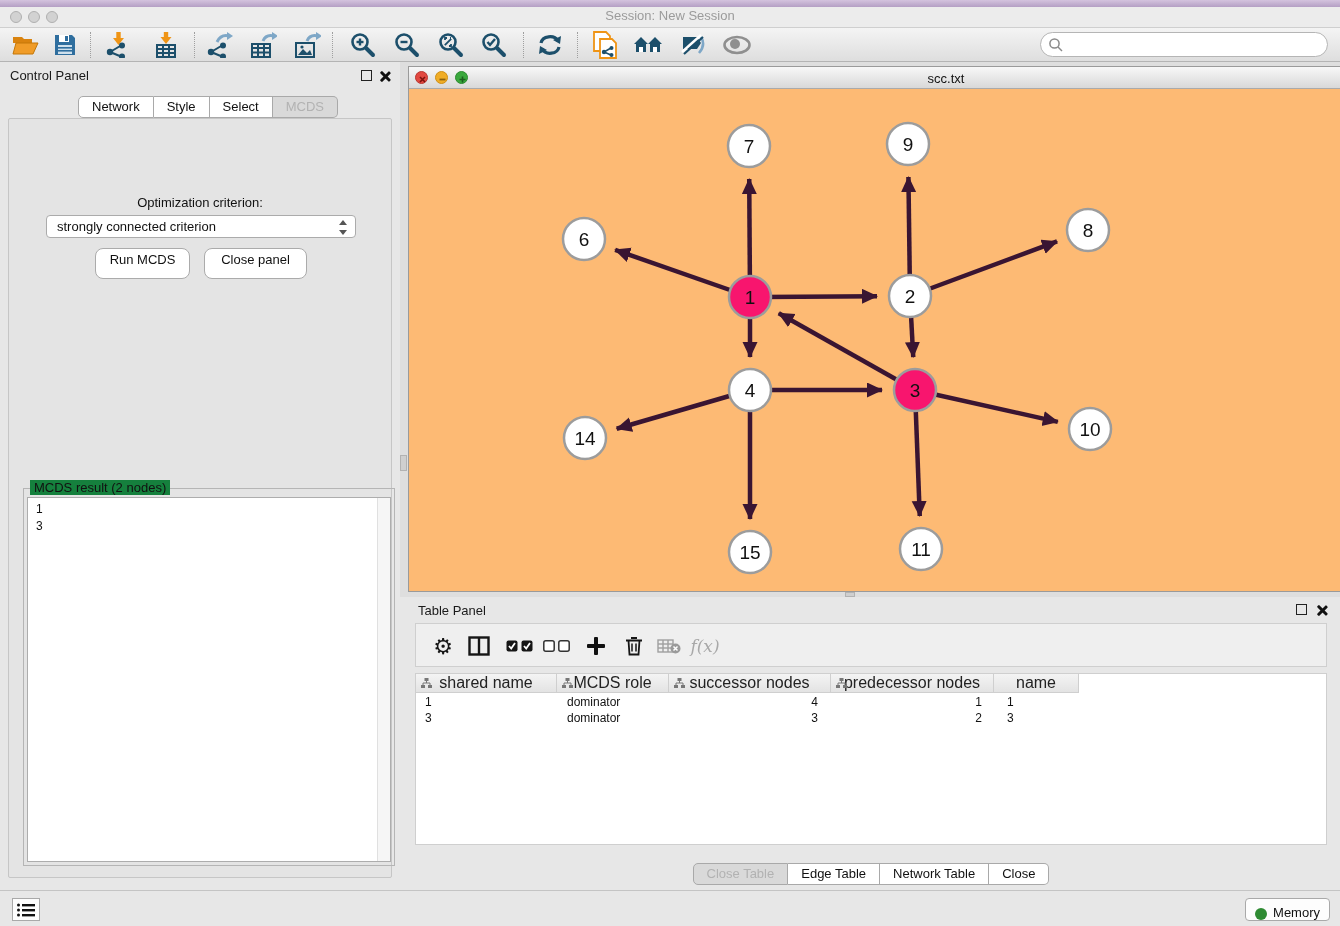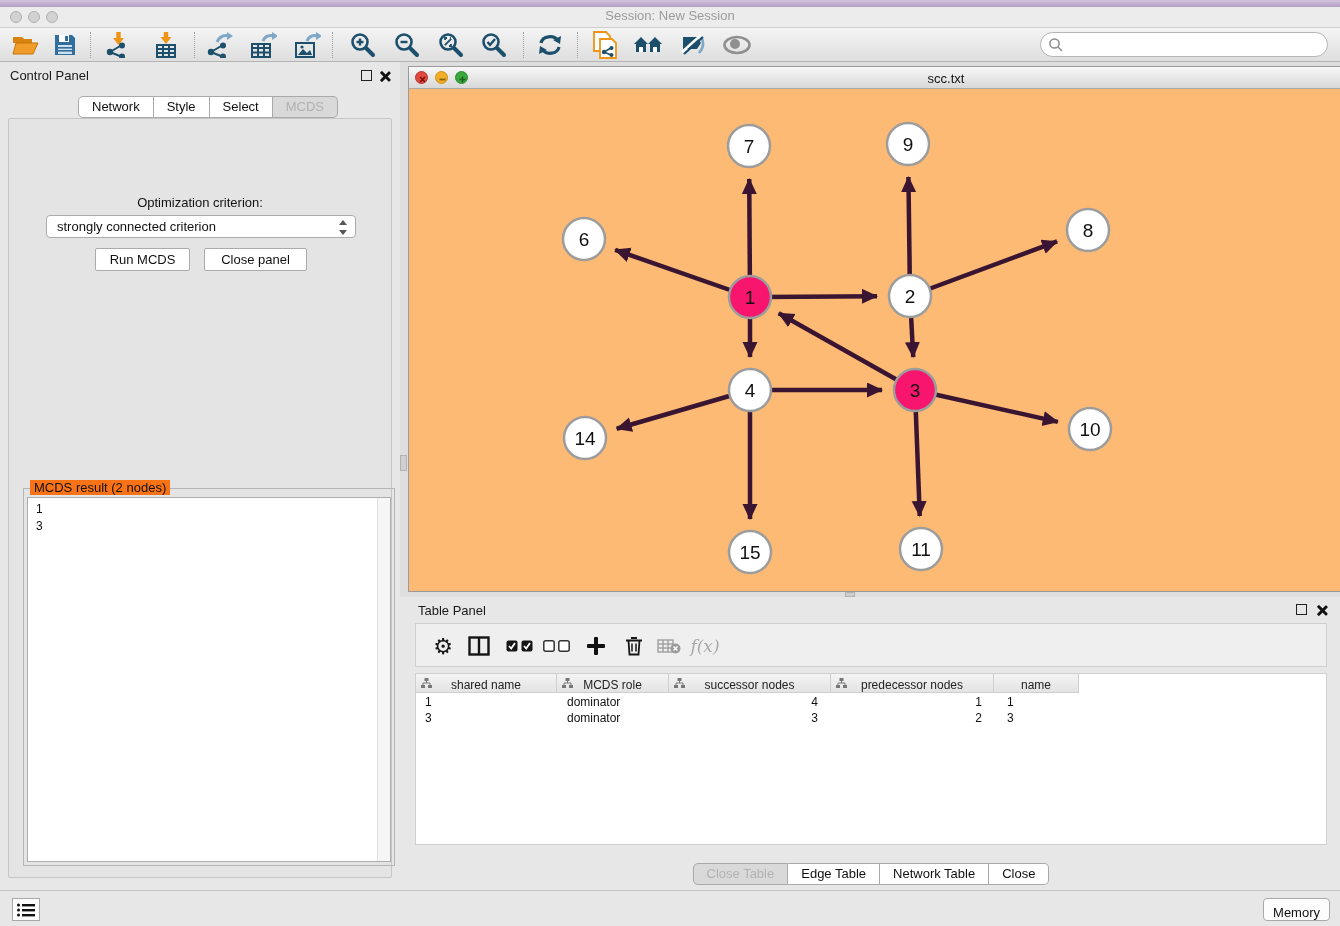--- a/index.html
+++ b/index.html
@@ -40,26 +40,26 @@
   .tab:first-child { border-left:1px solid #a9a9a9; border-radius:5px 0 0 5px; }
   .tab:last-child { border-radius:0 5px 5px 0; }
   .tab-active { background:#d9d9d9; color:#b2b2b2; }
 
   #cp-content { position:absolute; left:8px; top:56px; width:384px; height:760px;
     background:#e4e4e4; border:1px solid #c6c6c6; border-radius:2px; }
   #opt-label { position:absolute; left:0; width:100%; top:76px; text-align:center; font-size:13px; }
   #criterion-select { position:absolute; left:37px; top:96px; width:310px; height:23px; background:#fff;
     border:1px solid #ababab; border-radius:4px; font-size:13px; line-height:21px; padding-left:10px; cursor:pointer; }
   .stepper { position:absolute; right:7px; top:3px; }
-  .cp-btn { position:absolute; top:129px; height:23px; background:#fff; border:1px solid #ababab;
-    border-radius:2px; font-size:13px; text-align:center; line-height:21px; cursor:pointer; }
+  .cp-btn { position:absolute; top:129px; height:31px; background:#fff; border:1px solid #ababab;
+    border-radius:8px; font-size:13px; text-align:center; line-height:21px; cursor:pointer; }
 
   #result-fieldset { position:absolute; left:14px; top:369px; width:372px; height:378px;
     border:1px solid #b5b5b5; }
-  #result-legend { position:absolute; left:6px; top:-9px; background:#f97316; padding:0 4px; font-size:13px; }
+  #result-legend { position:absolute; left:6px; top:-9px; background:#15803d; padding:0 4px; font-size:13px; }
   #result-text { position:absolute; left:3px; top:8px; right:3px; bottom:3px; background:#fff;
     border:1px solid #adadad; font-size:12px; line-height:17px; padding:3px 0 0 8px; overflow:hidden; }
   #result-scroll { position:absolute; right:0; top:0; bottom:0; width:13px; background:#f6f6f6; border-left:1px solid #e0e0e0; }
 
   
   #mdi { left:400px; top:62px; width:940px; height:535px; background:#dedede; }
   #net-window { position:absolute; left:8px; top:4px; width:1076px; height:526px; background:#fdba74;
     border:1px solid #9a9a9a; }
   #net-titlebar { position:absolute; left:0; top:0; width:100%; height:22px;
     background:linear-gradient(#f8f8f8,#d8d8d8); border-bottom:1px solid #aaa; }
@@ -70,32 +70,32 @@
   .h-grip { position:absolute; left:445px; bottom:0px; width:10px; height:5px; background:#cfcfcf; border:1px solid #b2b2b2; }
 
   
   #table-panel { left:408px; top:597px; width:926px; height:291px; background:#e7e7e7; }
   #tp-toolbar { position:absolute; left:7px; top:26px; width:912px; height:44px; background:#efefef; border:1px solid #cfcfcf; }
   .tp-ico { position:absolute; top:0; height:44px; display:flex; align-items:center; justify-content:center; width:34px; cursor:pointer; }
   #fx-label { font-family:"DejaVu Serif", serif; font-style:italic; font-size:17px; color:#a8a8a8; }
   #tp-table { position:absolute; left:7px; top:76px; width:912px; height:172px; background:#fff; border:1px solid #cfcfcf; }
   #tp-header { position:absolute; left:0; top:0; height:19px; display:flex; }
   .th { position:relative; height:19px; background:linear-gradient(#f4f4f4,#e3e3e3);
-    border-right:1px solid #cfcfcf; border-bottom:1px solid #cfcfcf; font-size:12px; color:#222;
+    border-right:1px solid #cfcfcf; border-bottom:1px solid #cfcfcf; font-size:16px; color:#222;
     display:flex; align-items:flex-end; justify-content:center; }
   .th svg { position:absolute; left:5px; top:4px; }
   .tr { position:absolute; left:0; height:16px; display:flex; font-size:12px; cursor:default; }
   .td { height:16px; line-height:16px; white-space:nowrap; overflow:hidden; }
   #tp-tabs { position:absolute; left:0; right:0; top:266px; display:flex; justify-content:center; }
 
   
   #statusbar { left:0; top:890px; width:1340px; height:36px; background:#e7e7e7; border-top:1px solid #c4c4c4; }
   #list-btn { position:absolute; left:12px; top:7px; width:28px; height:23px; background:#fdfdfd; border:1px solid #a9a9a9; display:flex; align-items:center; justify-content:center; cursor:pointer; }
   #memory-btn { position:absolute; right:10px; top:7px; height:23px; padding:0 9px; background:#fdfdfd;
-    border:1px solid #a9a9a9; border-radius:4px; display:flex; align-items:flex-end; gap:6px; font-size:13px; cursor:pointer;flex-direction:column; }
+    border:1px solid #a9a9a9; border-radius:4px; display:flex; align-items:flex-end; gap:6px; font-size:13px; cursor:pointer; }
   #memory-dot { width:12px; height:12px; border-radius:50%; background:#2f8b33; }
 </style>
 </head>
 <body>
 
 <div id="titlebar" class="abs">
   <div class="accent"></div>
   <div class="traffic" style="left:10px"></div>
   <div class="traffic" style="left:28px"></div>
   <div class="traffic" style="left:46px"></div>

